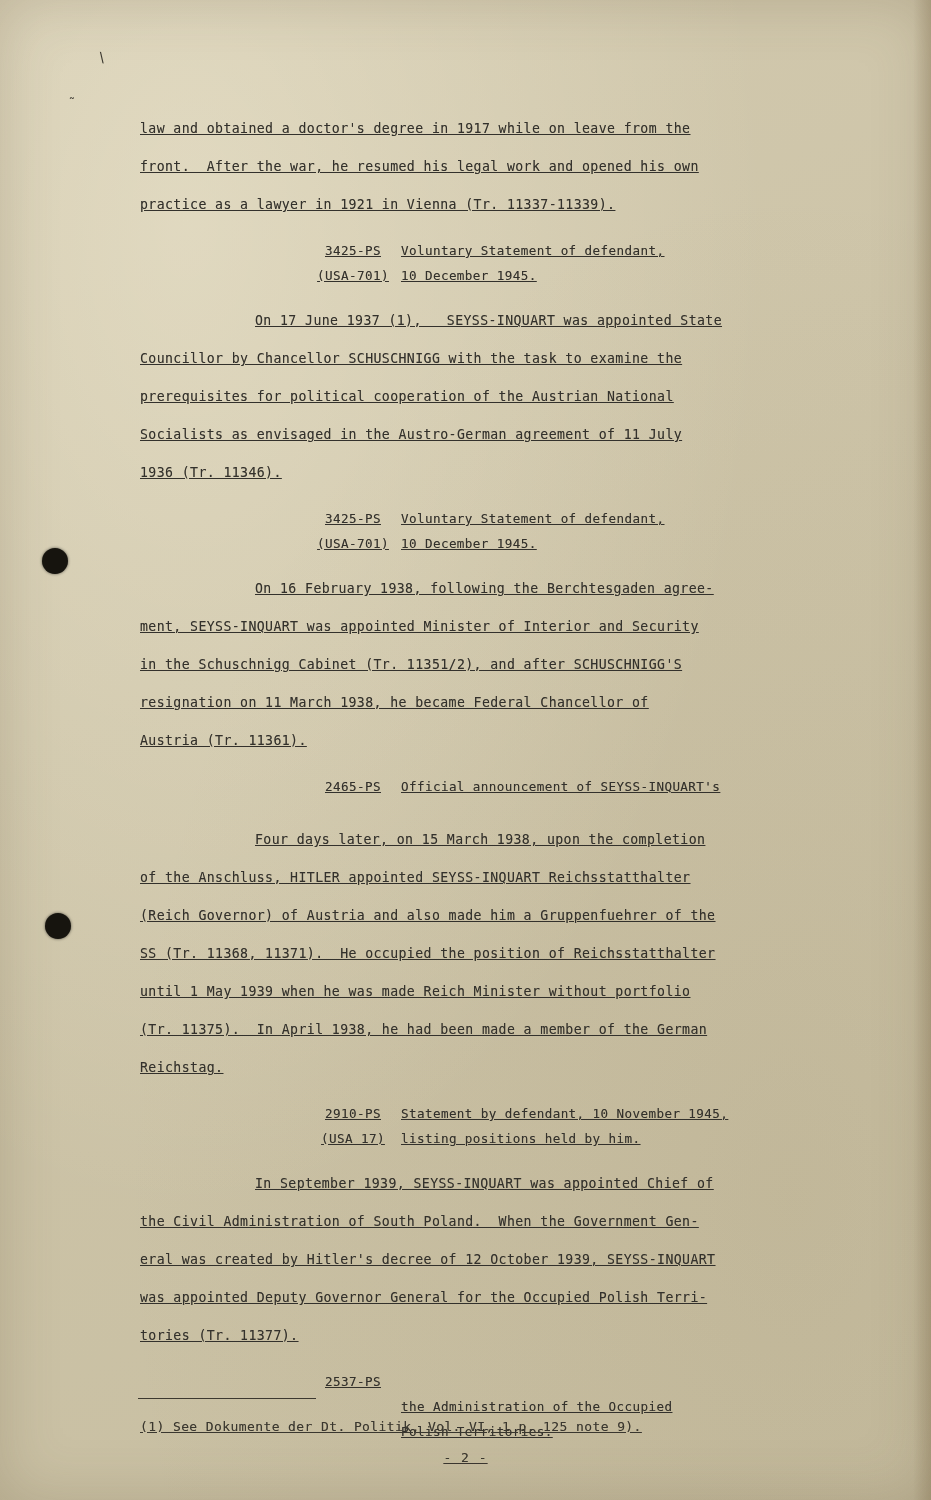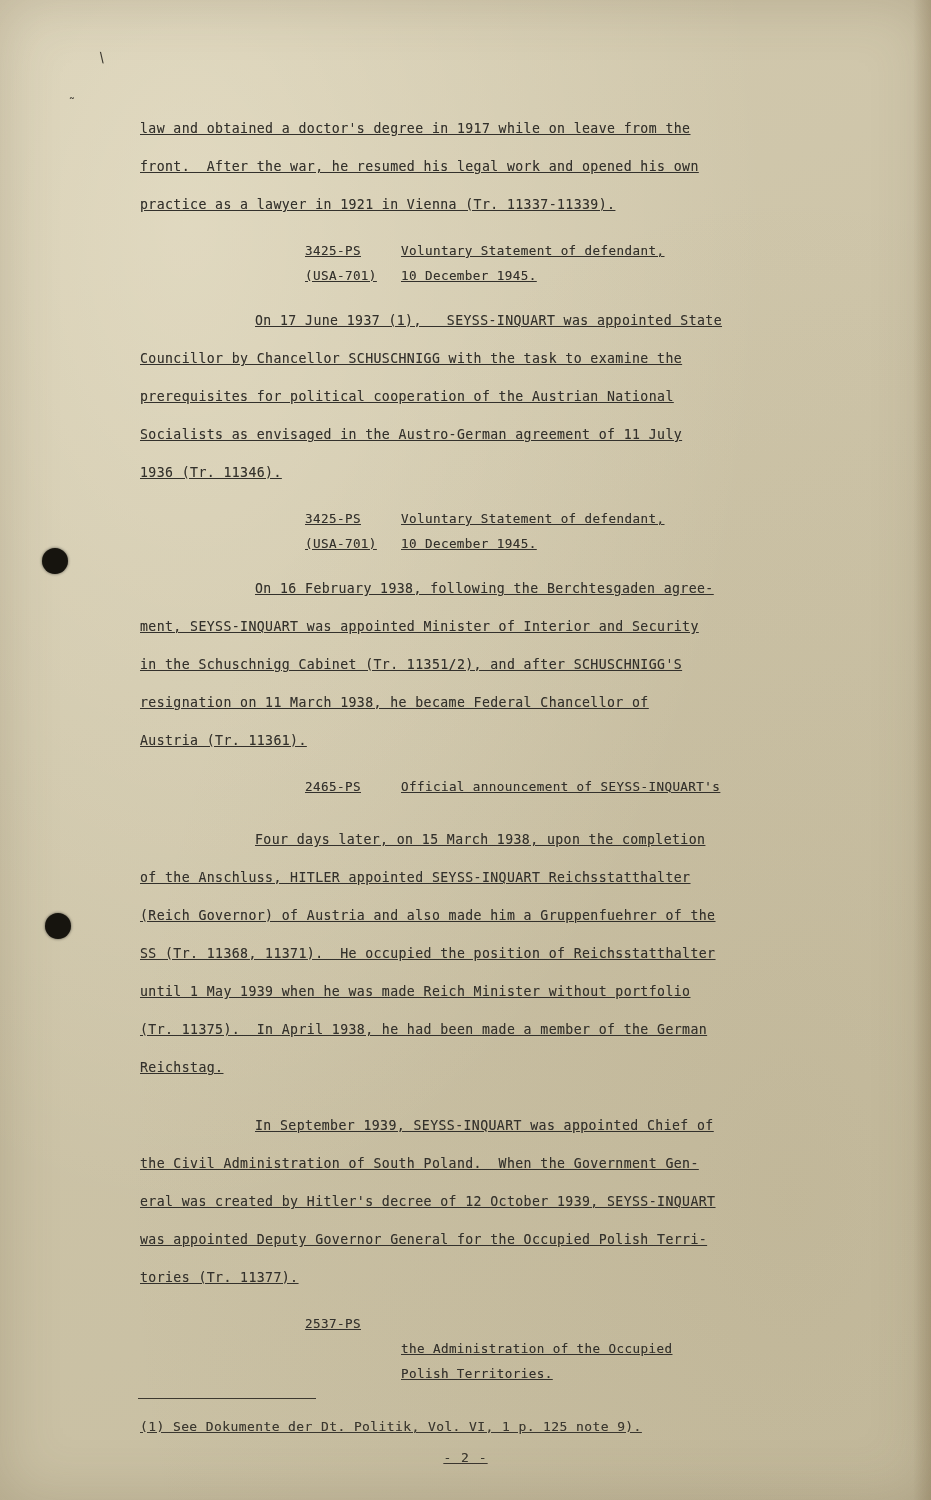--- a/index.html
+++ b/index.html
@@ -74,20 +74,21 @@
     font-size: 12.6px;
   }
   .cite .cite-row {
     display: flex;
     align-items: flex-start;
   }
   .cite .ref {
     width: 96px;
     flex: 0 0 96px;
     white-space: pre;
+    text-align: center;
   }
   .cite .ref.ul {
     text-decoration: underline;
   }
   .cite .desc {
     white-space: pre-wrap;
     flex: 1 1 auto;
   }
 
   .gap-s { height: 10px; }
@@ -216,20 +217,30 @@
 
     <p class="para"><span class="indent"></span><span>Four days later, on 15 March 1938, upon the completion
 of the Anschluss, HITLER appointed SEYSS-INQUART Reichsstatthalter
 (Reich Governor) of Austria and also made him a Gruppenfuehrer of the
 SS (Tr. 11368, 11371).  He occupied the position of Reichsstatthalter
 until 1 May 1939 when he was made Reich Minister without portfolio
 (Tr. 11375).  In April 1938, he had been made a member of the German
 Reichstag.</span></p>
 
     <div class="gap-s"></div>
+    <div class="cite">
+      <div class="cite-row">
+        <span class="ref ul">2910-PS</span>
+        <span class="desc">Statement by defendant, 10 November 1945,</span>
+      </div>
+      <div class="cite-row">
+        <span class="ref">(USA 17)</span>
+        <span class="desc">listing positions held by him.</span>
+      </div>
+    </div>
     <div class="gap-s"></div>
 
     <p class="para"><span class="indent"></span><span>In September 1939, SEYSS-INQUART was appointed Chief of
 the Civil Administration of South Poland.  When the Government Gen-
 eral was created by Hitler's decree of 12 October 1939, SEYSS-INQUART
 was appointed Deputy Governor General for the Occupied Polish Terri-
 tories (Tr. 11377).</span></p>
 
     <div class="gap-s"></div>
     <div class="cite">

